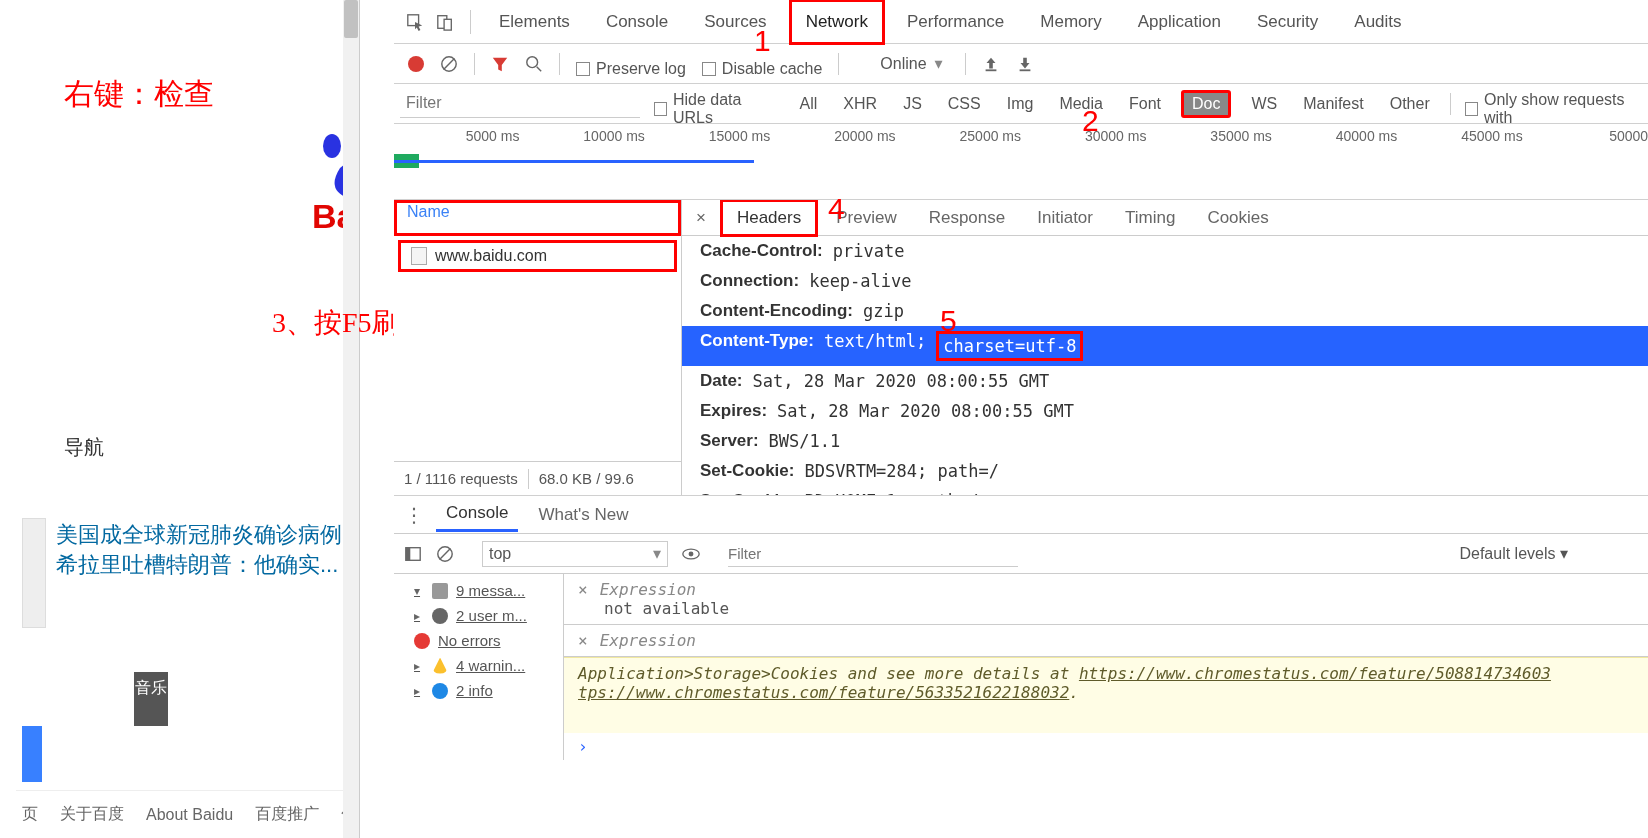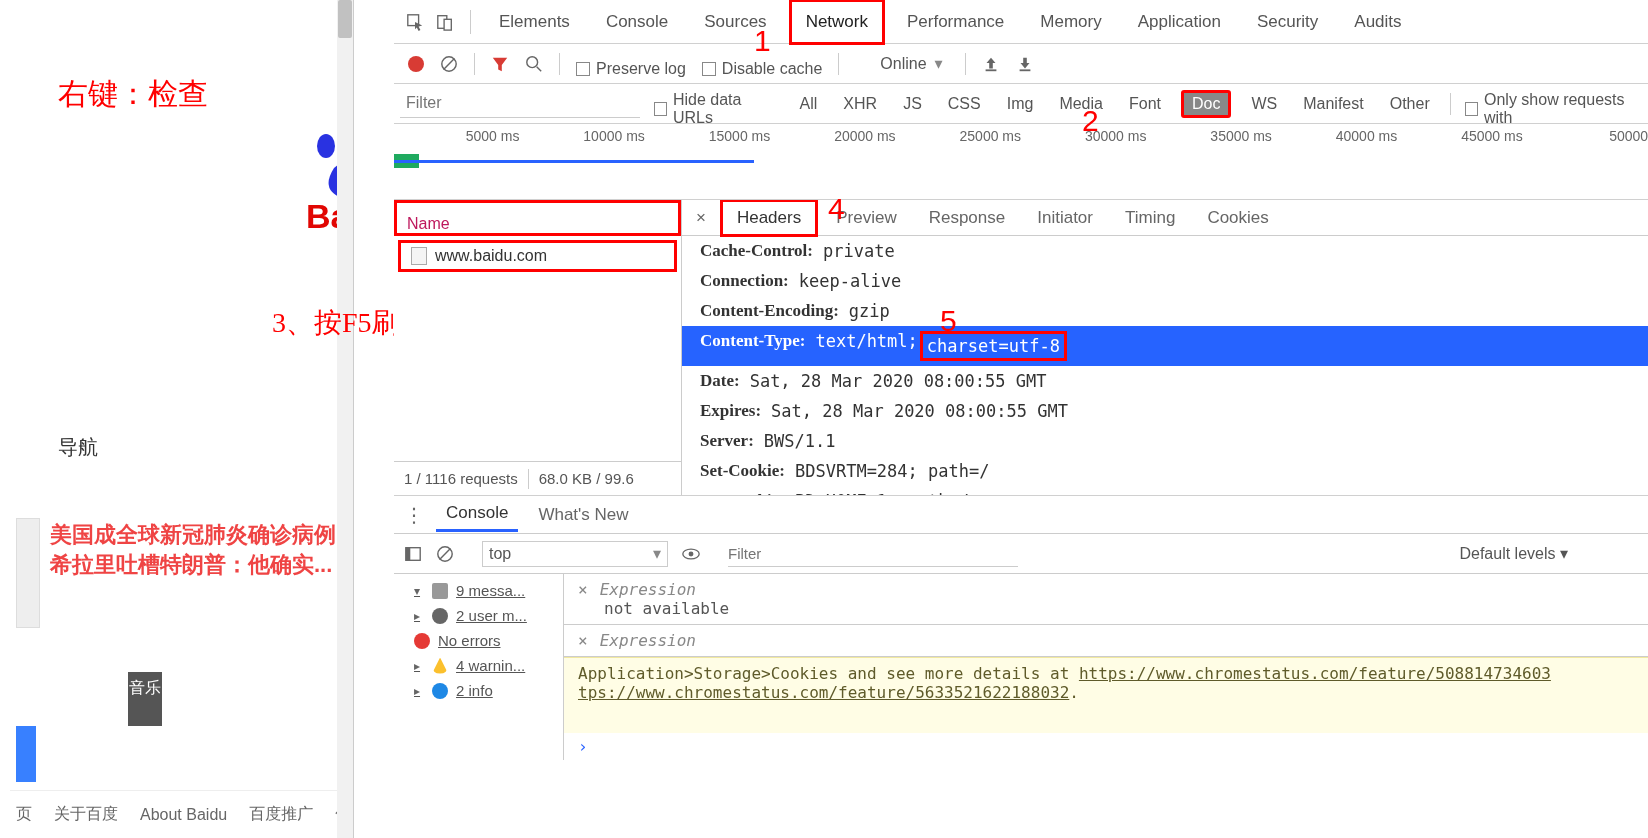--- a/index.html
+++ b/index.html
@@ -1,28 +1,28 @@
 <!DOCTYPE html>
 <html><head>
 <meta charset="utf-8">
 <style>
 * { margin: 0; padding: 0; box-sizing: border-box; }
 body { font-family: Arial, "Microsoft YaHei", sans-serif; font-size: 14px; color: #333; overflow: hidden; width: 1648px; height: 838px; position: relative; background: #fff; }
 
 
-.page-left { position: absolute; left: 10px; top: 0; width: 344px; height: 838px; background: #fff; border-right: 1px solid #ccc; overflow: hidden; }
+.page-left { position: absolute; left: 16px; top: 0; width: 344px; height: 838px; background: #fff; border-right: 1px solid #ccc; overflow: hidden; }
 .page-left .scrollbar { position: absolute; right: 0; top: 0; width: 16px; height: 838px; background: #f1f1f1; }
 .page-left .scrollbar .thumb { position: absolute; top: 0; width: 14px; left: 1px; height: 38px; background: #c1c1c1; border-radius: 2px; }
 .annot-red { position: absolute; color: #ff0000; font-size: 30px; font-family: "Microsoft YaHei"; }
 .annot1 { left: 48px; top: 74px; }
 .baidu-logo { position: absolute; left: 296px; top: 128px; width: 82px; height: 110px; }
 .nav-hdr { position: absolute; left: 48px; top: 434px; font-size: 20px; color: #333; }
 .news-block { position: absolute; left: 0px; top: 516px; width: 362px; padding: 4px 0 0 40px; }
 .news-thumb { position: absolute; left: 6px; top: 518px; width: 24px; height: 110px; background: #eee; border: 1px solid #ddd; }
-.news-title { font-size: 22px; font-weight: bold; line-height: 30px; color: #ef4444; margin-bottom: 8px; }
+.news-title { font-size: 22px; font-weight: normal; line-height: 30px; color: #0369a1; margin-bottom: 8px; }
 .news-meta { font-size: 16px; color: #888; }
 .news-meta .src { margin-right: 10px; }
 .news-meta .time { margin-right: 10px; }
 .news-meta .badge { display: inline-block; border: 1px solid #ff6a6a; color: #ff4d4d; font-size: 13px; padding: 0 4px; border-radius: 2px; }
 .music-btn { position: absolute; left: 118px; top: 672px; width: 34px; height: 54px; background: #555; color: #fff; font-size: 16px; text-align: center; padding-top: 6px; line-height: 20px; }
 .footer-links { position: absolute; left: 0; bottom: 0; width: 362px; height: 48px; border-top: 1px solid #eee; display: flex; align-items: center; gap: 22px; padding-left: 6px; font-size: 16px; color: #666; }
 .footer-links span { white-space: nowrap; }
 .blue-strip { position: absolute; left: 6px; top: 726px; width: 20px; height: 56px; background: #3880ff; }
 
 
@@ -55,35 +55,35 @@
 
 .timeline { height: 76px; border-bottom: 1px solid #d0d0d0; position: relative; font-size: 14px; color: #666; }
 .timeline .ticks { position: absolute; top: 4px; left: 0; right: 0; display: flex; }
 .timeline .tick { flex: 1; text-align: right; }
 .timeline .tl-bar { position: absolute; top: 36px; left: 0; width: 360px; height: 3px; background: #2962ff; }
 .timeline .tl-bar.green { top: 30px; left: 0; width: 25px; height: 14px; background: #1faa5f; }
 
 
 .nw-split { display: flex; height: 296px; border-bottom: 1px solid #d0d0d0; }
 .name-col { width: 288px; border-right: 1px solid #ccc; display: flex; flex-direction: column; }
-.name-hdr { height: 36px; border-bottom: 1px solid #ccc; padding: 12px 10px; font-size: 16px; color: #be185d; }
+.name-hdr { height: 36px; border-bottom: 1px solid #ccc; padding: 0 10px; font-size: 16px; color: #3b82f6; }
 .name-row { height: 32px; display: flex; align-items: center; gap: 8px; padding: 0 10px; margin: 4px 4px; font-size: 16px; }
 .file-icon { width: 16px; height: 18px; border: 1px solid #aaa; background: #f4f4f4; }
 .name-status { height: 34px; border-top: 1px solid #ccc; padding: 6px 10px; font-size: 15px; color: #555; display: flex; align-items: center; }
 .name-status .vsep { width: 1px; height: 20px; background: #ccc; margin: 0 10px; }
 
 .detail-col { flex: 1; display: flex; flex-direction: column; overflow: hidden; background: #fff; }
 .detail-tabs { height: 36px; border-bottom: 1px solid #ccc; display: flex; align-items: center; gap: 4px; font-size: 17px; color: #666; padding-left: 4px; }
 .detail-tabs .close-x { padding: 0 10px; cursor: pointer; color: #666; }
 .detail-tabs .dtab { padding: 6px 14px; cursor: pointer; }
 .detail-tabs .dtab.active { color: #333; border-bottom: 3px solid #2962ff; }
 .hdr-list { flex: 1; overflow: auto; font-family: Consolas, monospace; font-size: 17px; }
 .hdr-row { padding: 5px 18px; display: flex; }
 .hdr-row.sel { background: #2663ff; color: #fff; }
-.hdr-row .k { font-weight: bold; margin-right: 10px; font-family: Liberation Serif, serif; }
+.hdr-row .k { font-weight: bold; margin-right: 10px; font-family: Liberation Sans, sans-serif; }
 .hdr-row.sel .k { color: #fff; }
 .hdr-row .k.nosel { color: #333; }
 
 
 .drawer-tabs { height: 38px; border-bottom: 1px solid #ccc; display: flex; align-items: center; gap: 10px; padding-left: 10px; font-size: 17px; color: #666; }
 .drawer-tabs .dots { font-size: 20px; letter-spacing: 2px; cursor: pointer; }
 .drawer-tabs .dtab { padding: 6px 10px; }
 .drawer-tabs .dtab.active { color: #333; border-bottom: 3px solid #2962ff; }
 .drawer-ctrl { height: 40px; border-bottom: 1px solid #ccc; display: flex; align-items: center; padding-left: 10px; gap: 14px; font-size: 16px; color: #555; }
 .drawer-ctrl .top-sel { flex: 0 0 186px; border: 1px solid #ccc; height: 26px; display: flex; align-items: center; justify-content: space-between; padding: 0 6px; }
@@ -96,21 +96,21 @@
 .msg-tree .icn { width: 16px; height: 16px; border-radius: 50%; display: inline-block; }
 .msg-tree .i-list { background: linear-gradient(#999,#999); border-radius: 2px; }
 .msg-tree .i-user { background: #666; }
 .msg-tree .i-err { background: #e53935; }
 .msg-tree .i-warn { background: #fbc02d; clip-path: polygon(50% 0,100% 100%,0 100%);} 
 .msg-tree .i-info { background: #1e88e5; }
 .expr-col { flex: 1; display: flex; flex-direction: column; font-family: Consolas, monospace; font-size: 16px; color: #666; }
 .expr-box { border-bottom: 1px solid #ccc; padding: 6px 14px; }
 .expr-box .lbl { font-style: italic; color: #888; }
 .expr-box .close { float: left; margin-right: 12px; color: #888; cursor: pointer; }
-.warn-block { flex: 1; background: #fffde5; border-top: 1px solid #f1e8a0; padding: 6px 14px; font-family: Consolas, monospace; color: #5f5b2a; overflow: hidden; }
+.warn-block { flex: 1; background: #fffde5; border-top: 1px solid #f1e8a0; padding: 6px 14px; font-family: Consolas, monospace; color: #5f5b2a; overflow: hidden; font-style: italic; }
 .warn-block a { color: #5f5b2a; text-decoration: underline; }
 .prompt { padding: 4px 14px; color: #2962ff; font-family: Consolas, monospace; }
 
 svg { display: block; }
 </style>
 </head>
 <body>
 
 <div class="page-left">
   <div class="annot-red annot1">右键：检查</div>
@@ -304,21 +304,21 @@
             <span class="k nosel">Connection:</span>
             <span>keep-alive</span>
           </div>
         <div class="hdr-row">
             <span class="k nosel">Content-Encoding:</span>
             <span>gzip</span>
           </div>
         <div class="hdr-row sel">
             <span class="k">Content-Type:</span>
             <span>text/html;</span>
-            <span class="redbox" style="padding:2px 4px;margin-left:2px;">charset=utf-8</span>
+            <span class="redbox" style="padding:2px 4px;margin-left:10px;">charset=utf-8</span>
           </div>
         <div class="hdr-row">
             <span class="k nosel">Date:</span>
             <span>Sat, 28 Mar 2020 08:00:55 GMT</span>
           </div>
         <div class="hdr-row">
             <span class="k nosel">Expires:</span>
             <span>Sat, 28 Mar 2020 08:00:55 GMT</span>
           </div>
         <div class="hdr-row">

